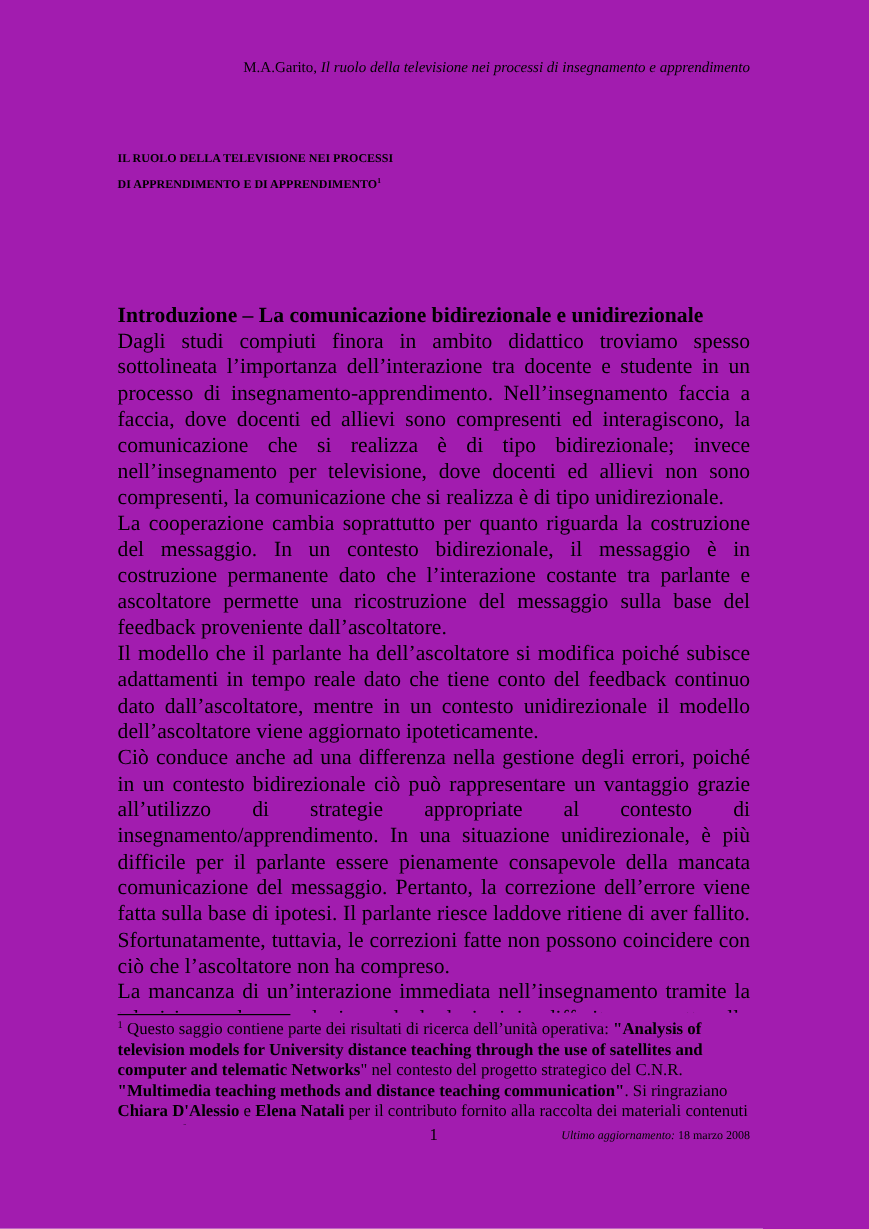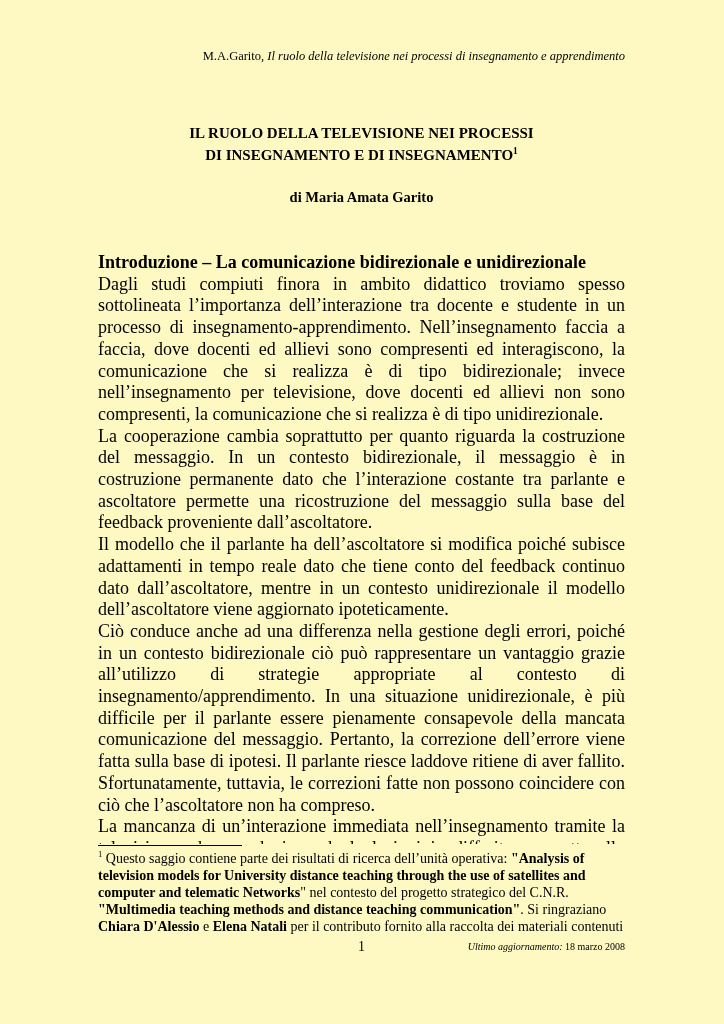--- a/index.html
+++ b/index.html
@@ -2,44 +2,44 @@
 <html><head>
 <meta charset="utf-8">
 <style>
   * { margin: 0; padding: 0; box-sizing: border-box; }
   html, body { background: #e8e8e8; }
   .page {
     position: relative;
     width: 724px;
     height: 1024px;
     margin: 0 auto;
-    background: #fef9c3;
+    background: #a21caf;
     font-family: "Liberation Serif", "DejaVu Serif", serif;
     color: #000000;
     overflow: hidden;
   }
   .running-header {
     position: absolute;
     top: 49px;
     left: 98px;
     width: 527px;
     text-align: right;
     font-size: 12.5px;
     line-height: 15px;
     white-space: nowrap;
   }
   .running-header .i { font-style: italic; }
   .title-block {
     position: absolute;
     top: 122px;
     left: 98px;
     width: 527px;
-    text-align: center;
+    text-align: left;
     font-weight: bold;
-    font-size: 15px;
+    font-size: 10px;
     line-height: 22px;
   }
   .byline {
     position: absolute;
     top: 189px;
     left: 98px;
     width: 527px;
     text-align: center;
     font-weight: bold;
     font-size: 14.5px;
@@ -107,24 +107,23 @@
 <body>
 
 <div class="page">
 
   <div class="running-header">
     <span>M.A.Garito, </span><span class="i">Il ruolo della televisione nei processi di insegnamento e apprendimento</span>
   </div>
 
   <div class="title-block">
     <span>IL RUOLO DELLA TELEVISIONE NEI PROCESSI</span><br>
-    <span>DI INSEGNAMENTO E DI INSEGNAMENTO</span><sup class="sup">1</sup>
+    <span>DI APPRENDIMENTO E DI APPRENDIMENTO</span><sup class="sup">1</sup>
   </div>
 
-  <div class="byline">di Maria Amata Garito</div>
 
   <div class="body-block">
     <p class="section-heading">Introduzione – La comunicazione bidirezionale e unidirezionale</p>
     <p>Dagli studi compiuti finora in ambito didattico troviamo spesso sottolineata l’importanza dell’interazione tra docente e studente in un processo di insegnamento-apprendimento. Nell’insegnamento faccia a faccia, dove docenti ed allievi sono compresenti ed interagiscono, la comunicazione che si realizza è di tipo bidirezionale; invece nell’insegnamento per televisione, dove docenti ed allievi non sono compresenti, la comunicazione che si realizza è di tipo unidirezionale.</p>
     <p>La cooperazione cambia soprattutto per quanto riguarda la costruzione del messaggio. In un contesto bidirezionale, il messaggio è in costruzione permanente dato che l’interazione costante tra parlante e ascoltatore permette una ricostruzione del messaggio sulla base del feedback proveniente dall’ascoltatore.</p>
     <p>Il modello che il parlante ha dell’ascoltatore si modifica poiché subisce adattamenti in tempo reale dato che tiene conto del feedback continuo dato dall’ascoltatore, mentre in un contesto unidirezionale il modello dell’ascoltatore viene aggiornato ipoteticamente.</p>
     <p>Ciò conduce anche ad una differenza nella gestione degli errori, poiché in un contesto bidirezionale ciò può rappresentare un vantaggio grazie all’utilizzo di strategie appropriate al contesto di insegnamento/apprendimento. In una situazione unidirezionale, è più difficile per il parlante essere pienamente consapevole della mancata comunicazione del messaggio. Pertanto, la correzione dell’errore viene fatta sulla base di ipotesi. Il parlante riesce laddove ritiene di aver fallito. Sfortunatamente, tuttavia, le correzioni fatte non possono coincidere con ciò che l’ascoltatore non ha compreso.</p>
     <p>La mancanza di un’interazione immediata nell’insegnamento tramite la televisione, che manda in onda le lezioni in differita, permette allo studente di riflettere meglio sui contenuti in via di acquisizione. Infatti, non essendo richiesta una sua immediata</p>
   </div>
 

